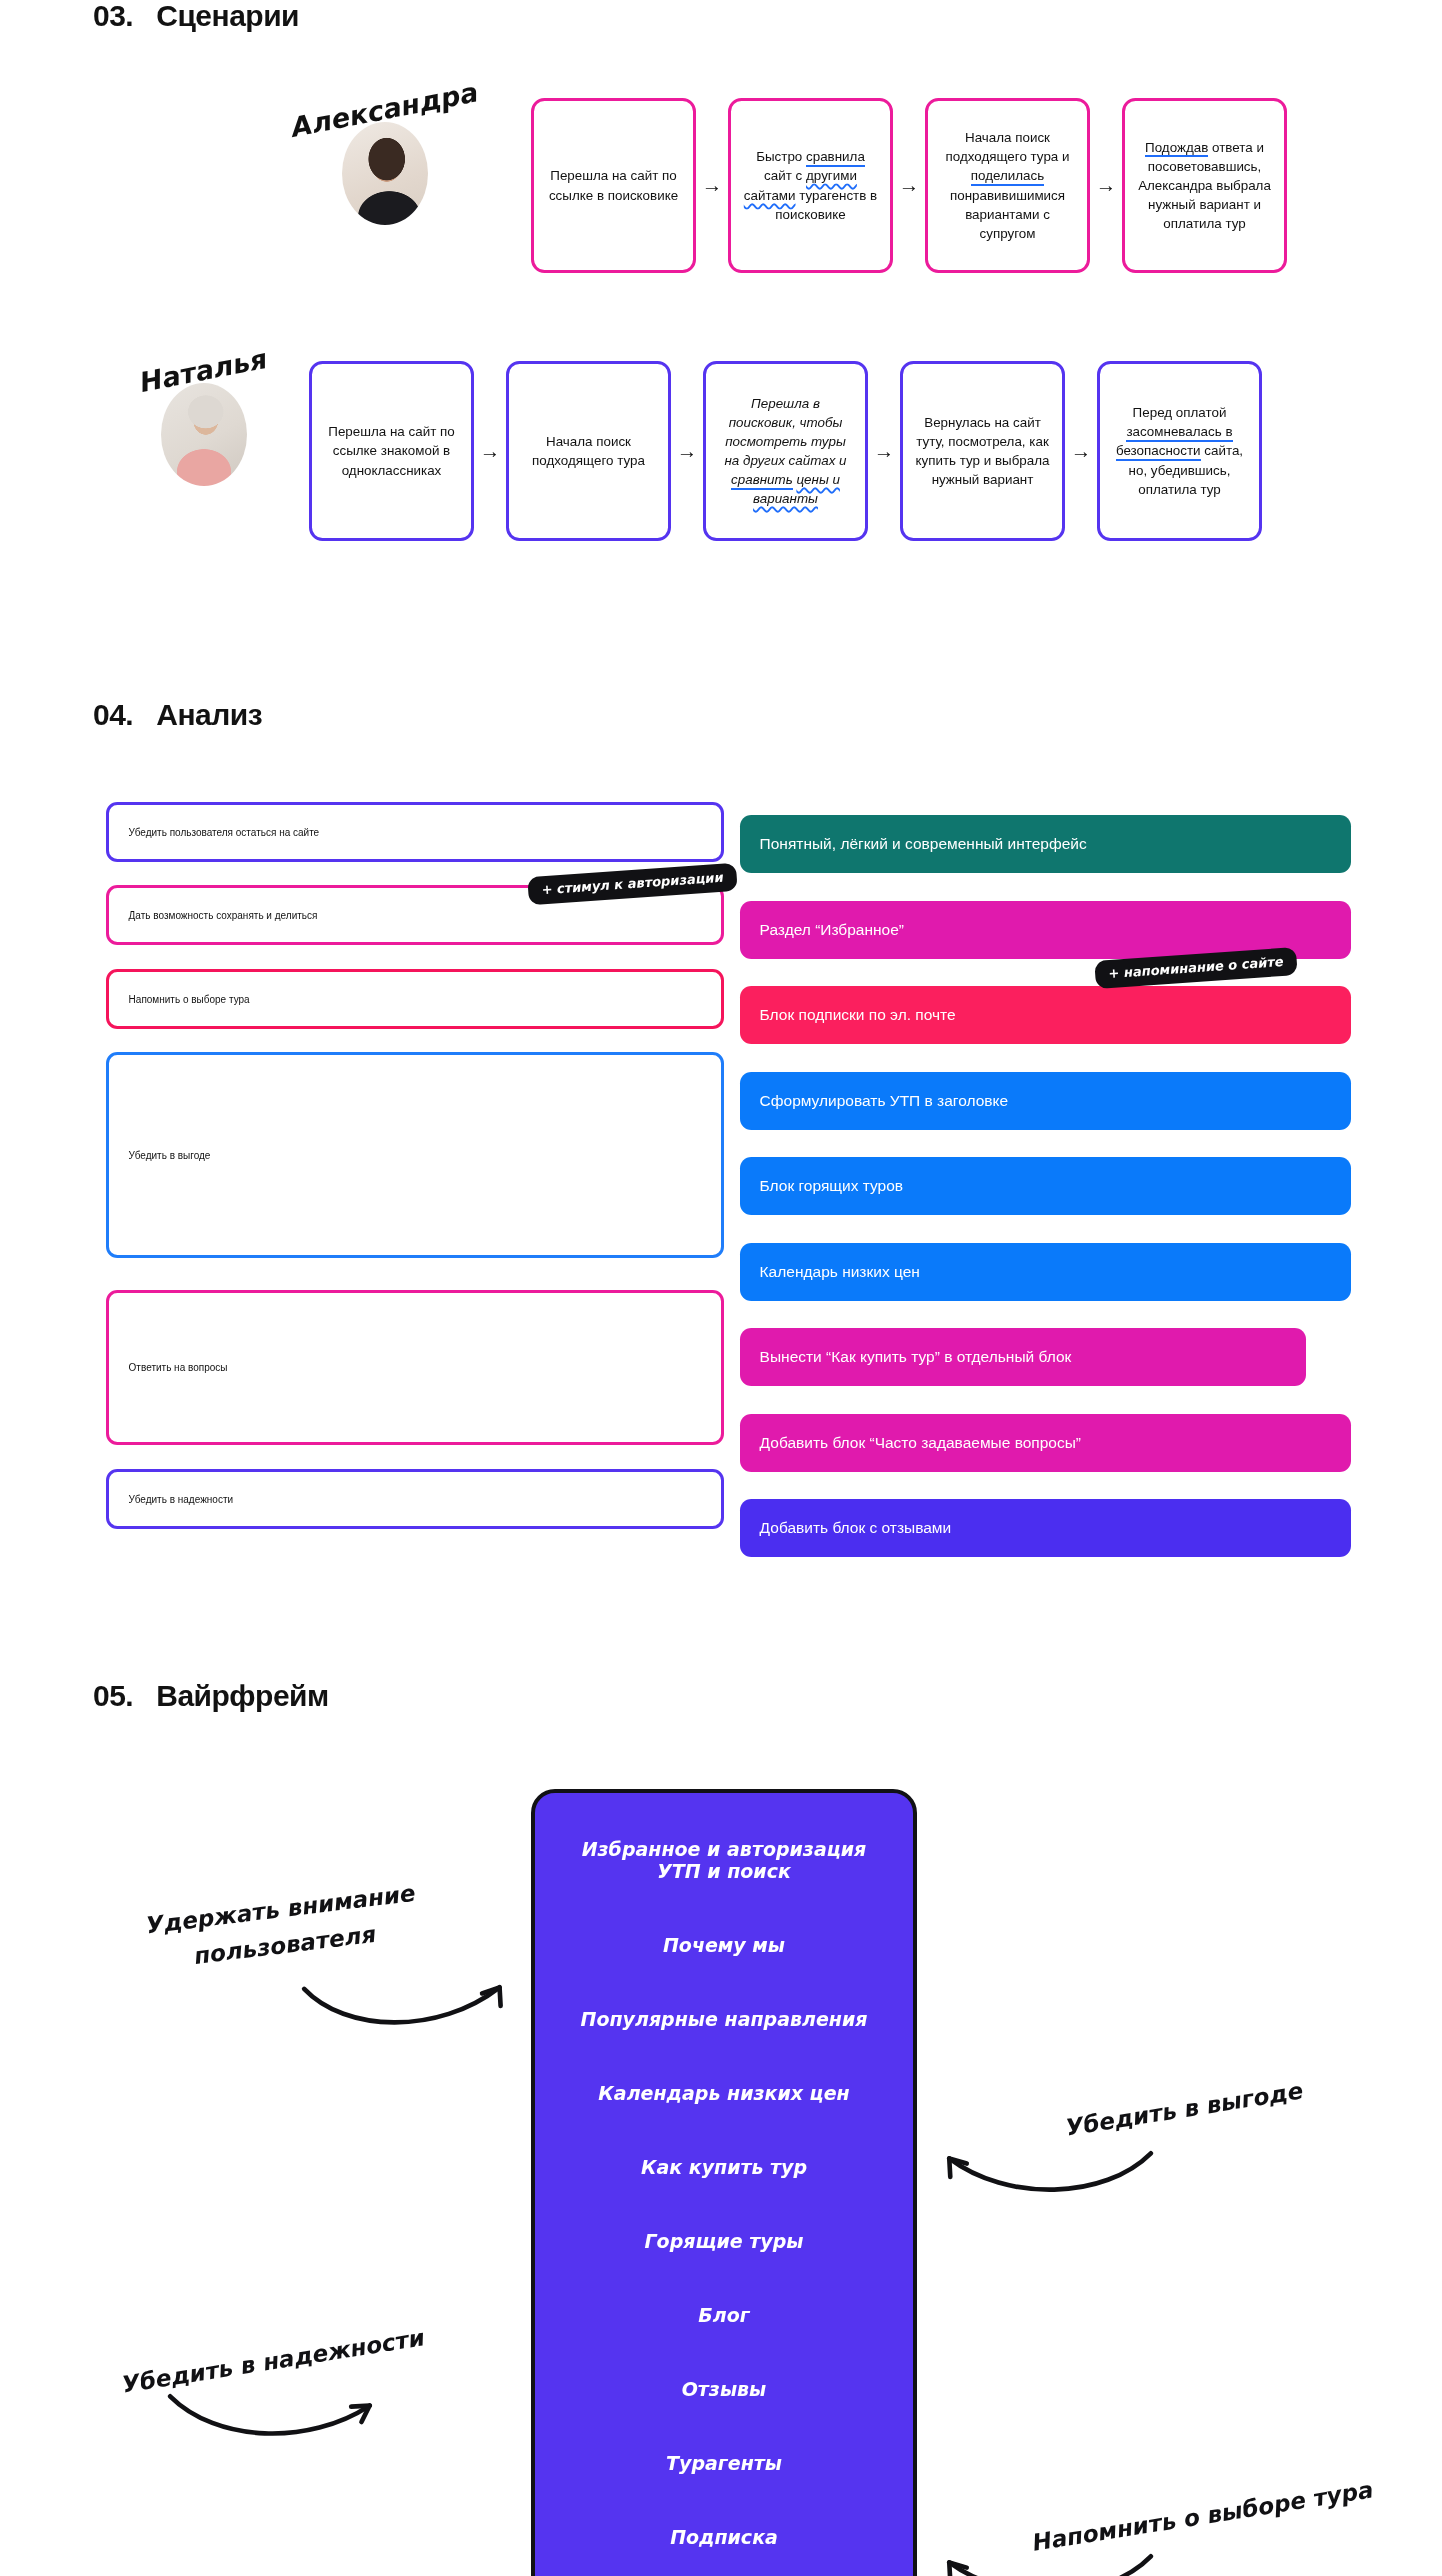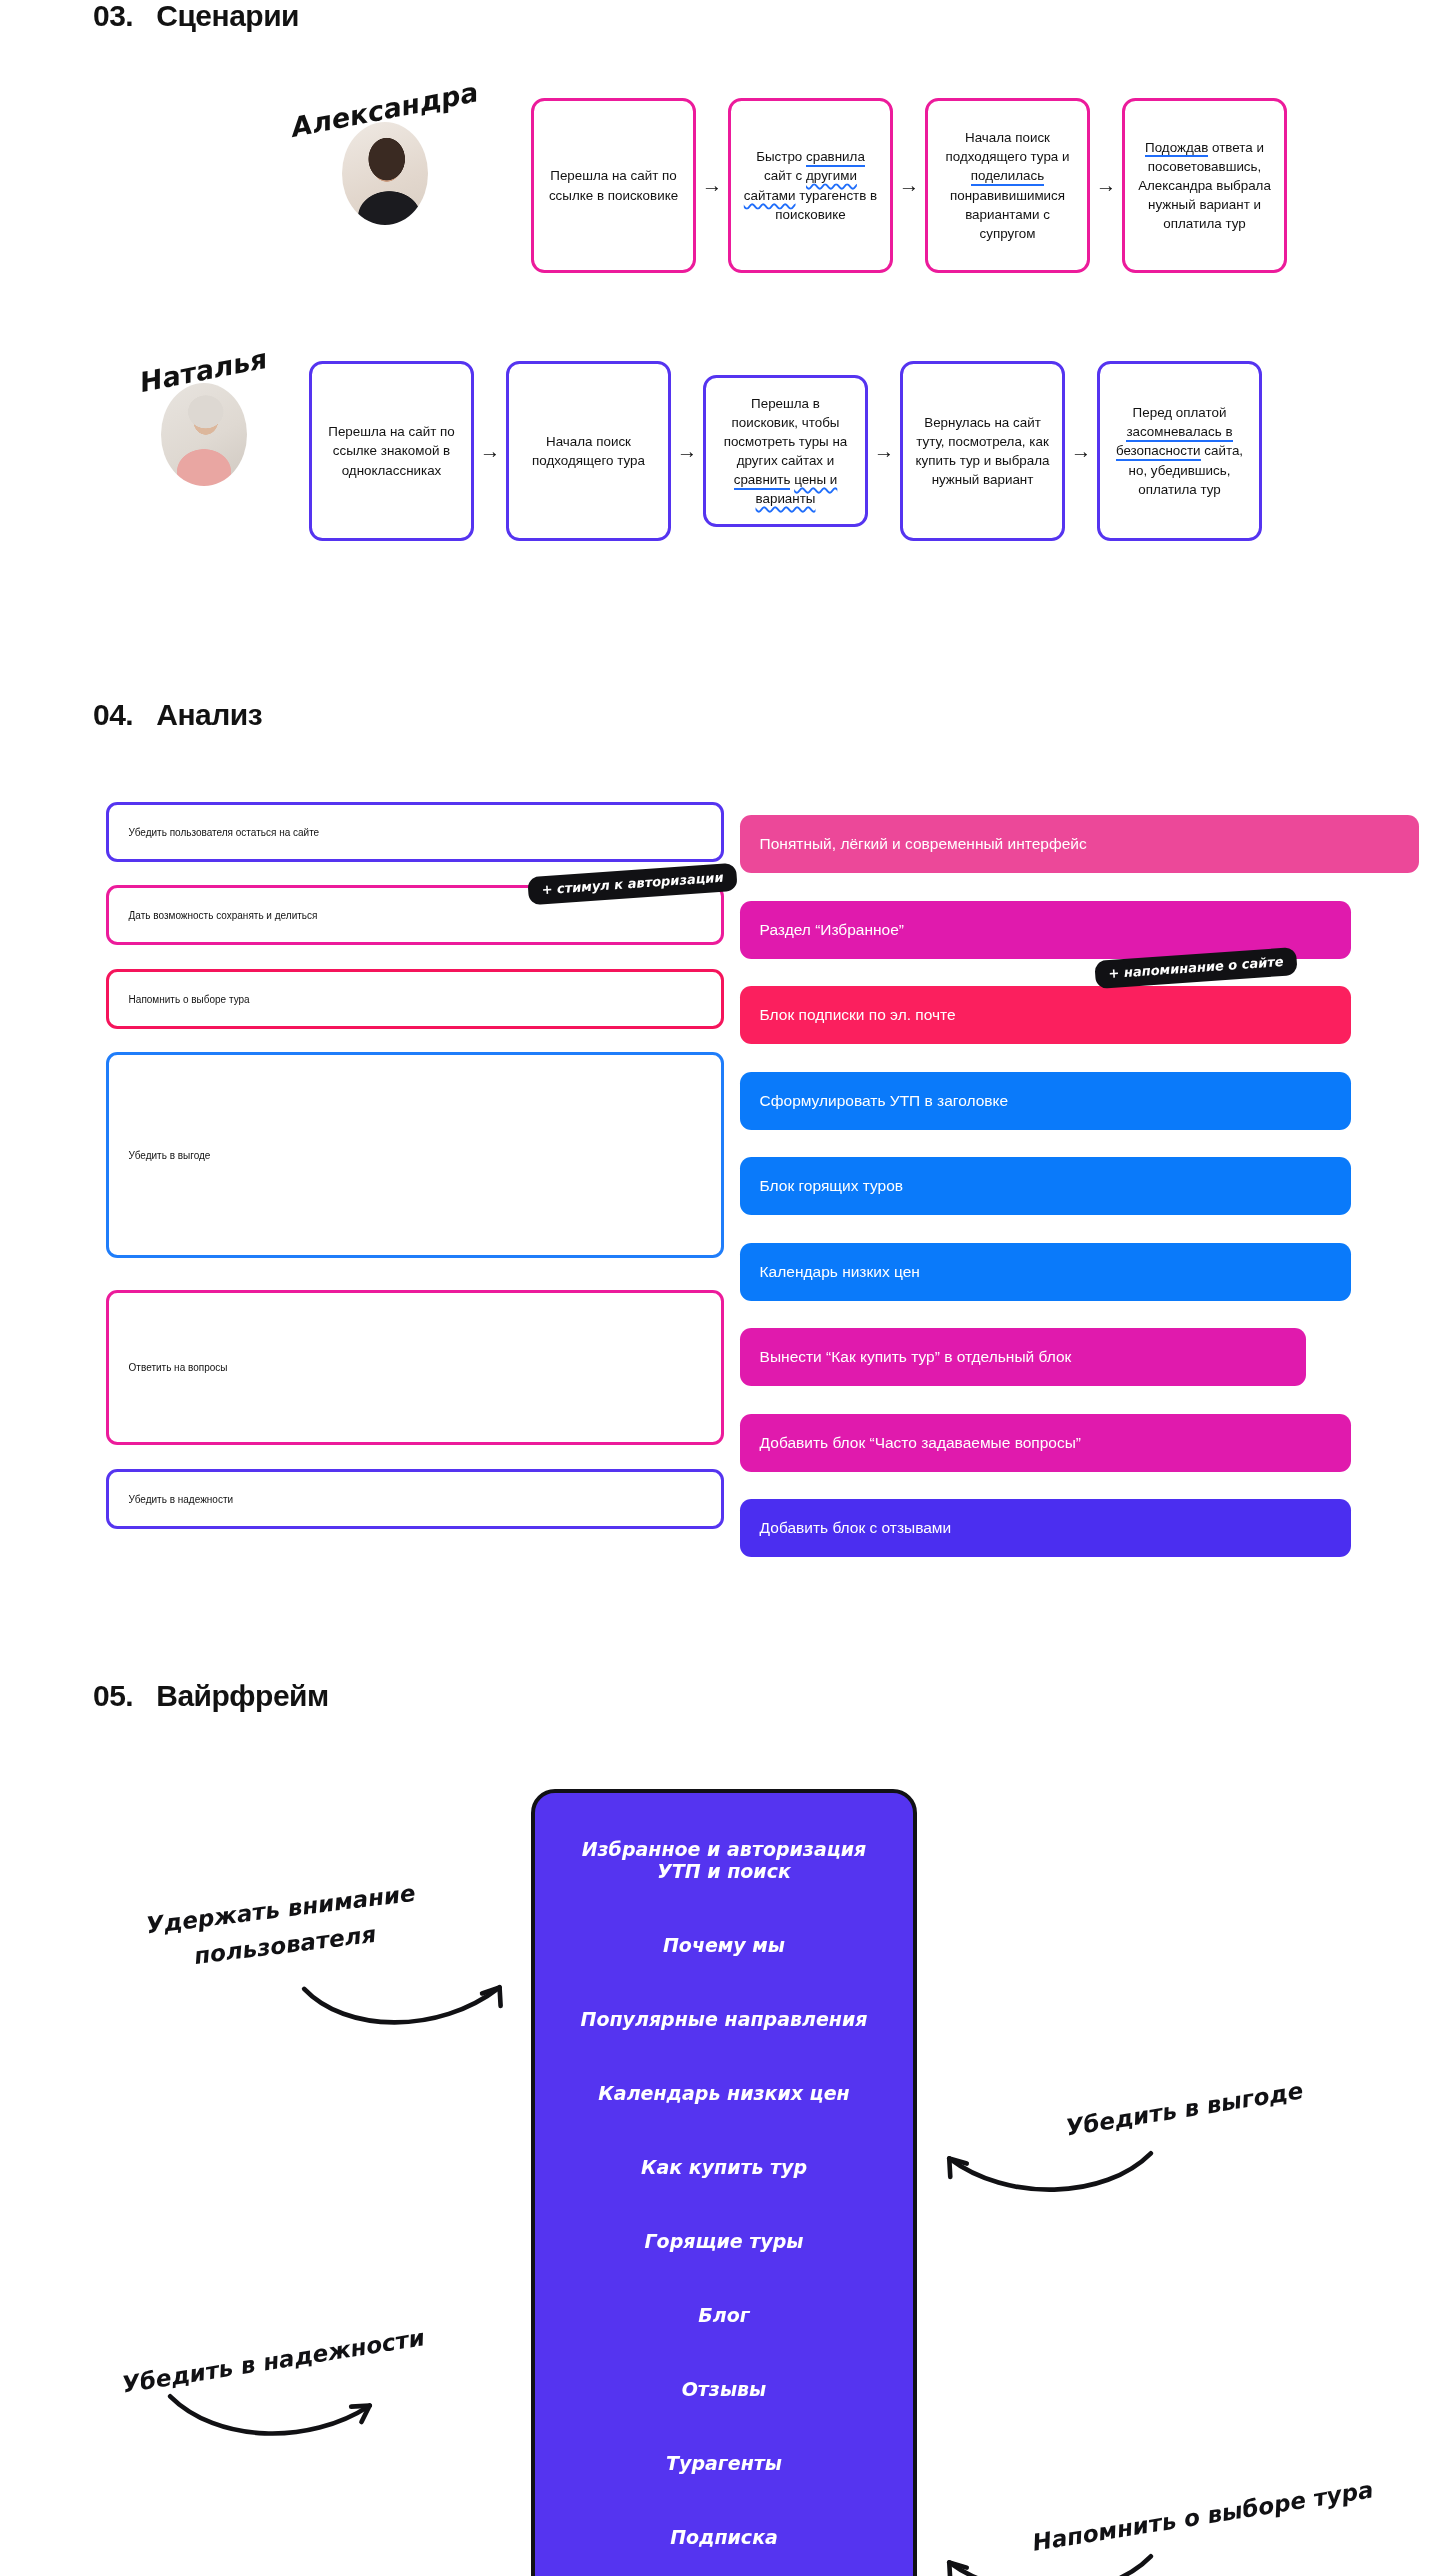--- a/index.html
+++ b/index.html
@@ -201,21 +201,21 @@
 
   <div class="scenario-row" style="left:309px;top:361px;width:1015px;height:180px;">
     <div class="flow-card purple" style="width:165px;height:180px;">
       <span>Перешла на сайт по ссылке знакомой в одноклассниках</span>
     </div>
     <div class="arrow">→</div>
     <div class="flow-card purple" style="width:165px;height:180px;">
       <span>Начала поиск подходящего тура</span>
     </div>
     <div class="arrow">→</div>
-    <div class="flow-card purple" style="width:165px;height:152px;">
+    <div class="flow-card purple" style="width:165px;height:180px;font-style:italic;">
       <span>Перешла в поисковик, чтобы посмотреть туры на других сайтах и <u class="solid">сравнить</u> <u class="wavy">цены и варианты</u></span>
     </div>
     <div class="arrow">→</div>
     <div class="flow-card purple" style="width:165px;height:180px;">
       <span>Вернулась на сайт туту, посмотрела, как купить тур и выбрала нужный вариант</span>
     </div>
     <div class="arrow">→</div>
     <div class="flow-card purple" style="width:165px;height:180px;">
       <span>Перед оплатой <u class="solid">засомневалась в безопасности</u> сайта, но, убедившись, оплатила тур</span>
     </div>
@@ -245,21 +245,21 @@
     <span>Убедить в надежности</span>
   </div>
 
   <div class="sticker" style="left:528px;top:870px;transform:rotate(-4deg);">
     <span>+ стимул к авторизации</span>
   </div>
   <div class="sticker" style="left:1095px;top:954px;transform:rotate(-4deg);">
     <span>+ напоминание о сайте</span>
   </div>
 
-  <div class="sol-pill" style="left:740px;top:815px;width:679px;height:58px;background:#ec4899;">
+  <div class="sol-pill" style="left:740px;top:815px;width:611px;height:58px;background:#0f766e;">
     <span>Понятный, лёгкий и современный интерфейс</span>
   </div>
   <div class="sol-pill" style="left:740px;top:901px;width:611px;height:58px;background:#e01aad;">
     <span>Раздел “Избранное”</span>
   </div>
   <div class="sol-pill" style="left:740px;top:986px;width:611px;height:58px;background:#fb1f5e;">
     <span>Блок подписки по эл. почте</span>
   </div>
   <div class="sol-pill" style="left:740px;top:1072px;width:611px;height:58px;background:#0a7afa;">
     <span>Сформулировать УТП в заголовке</span>

